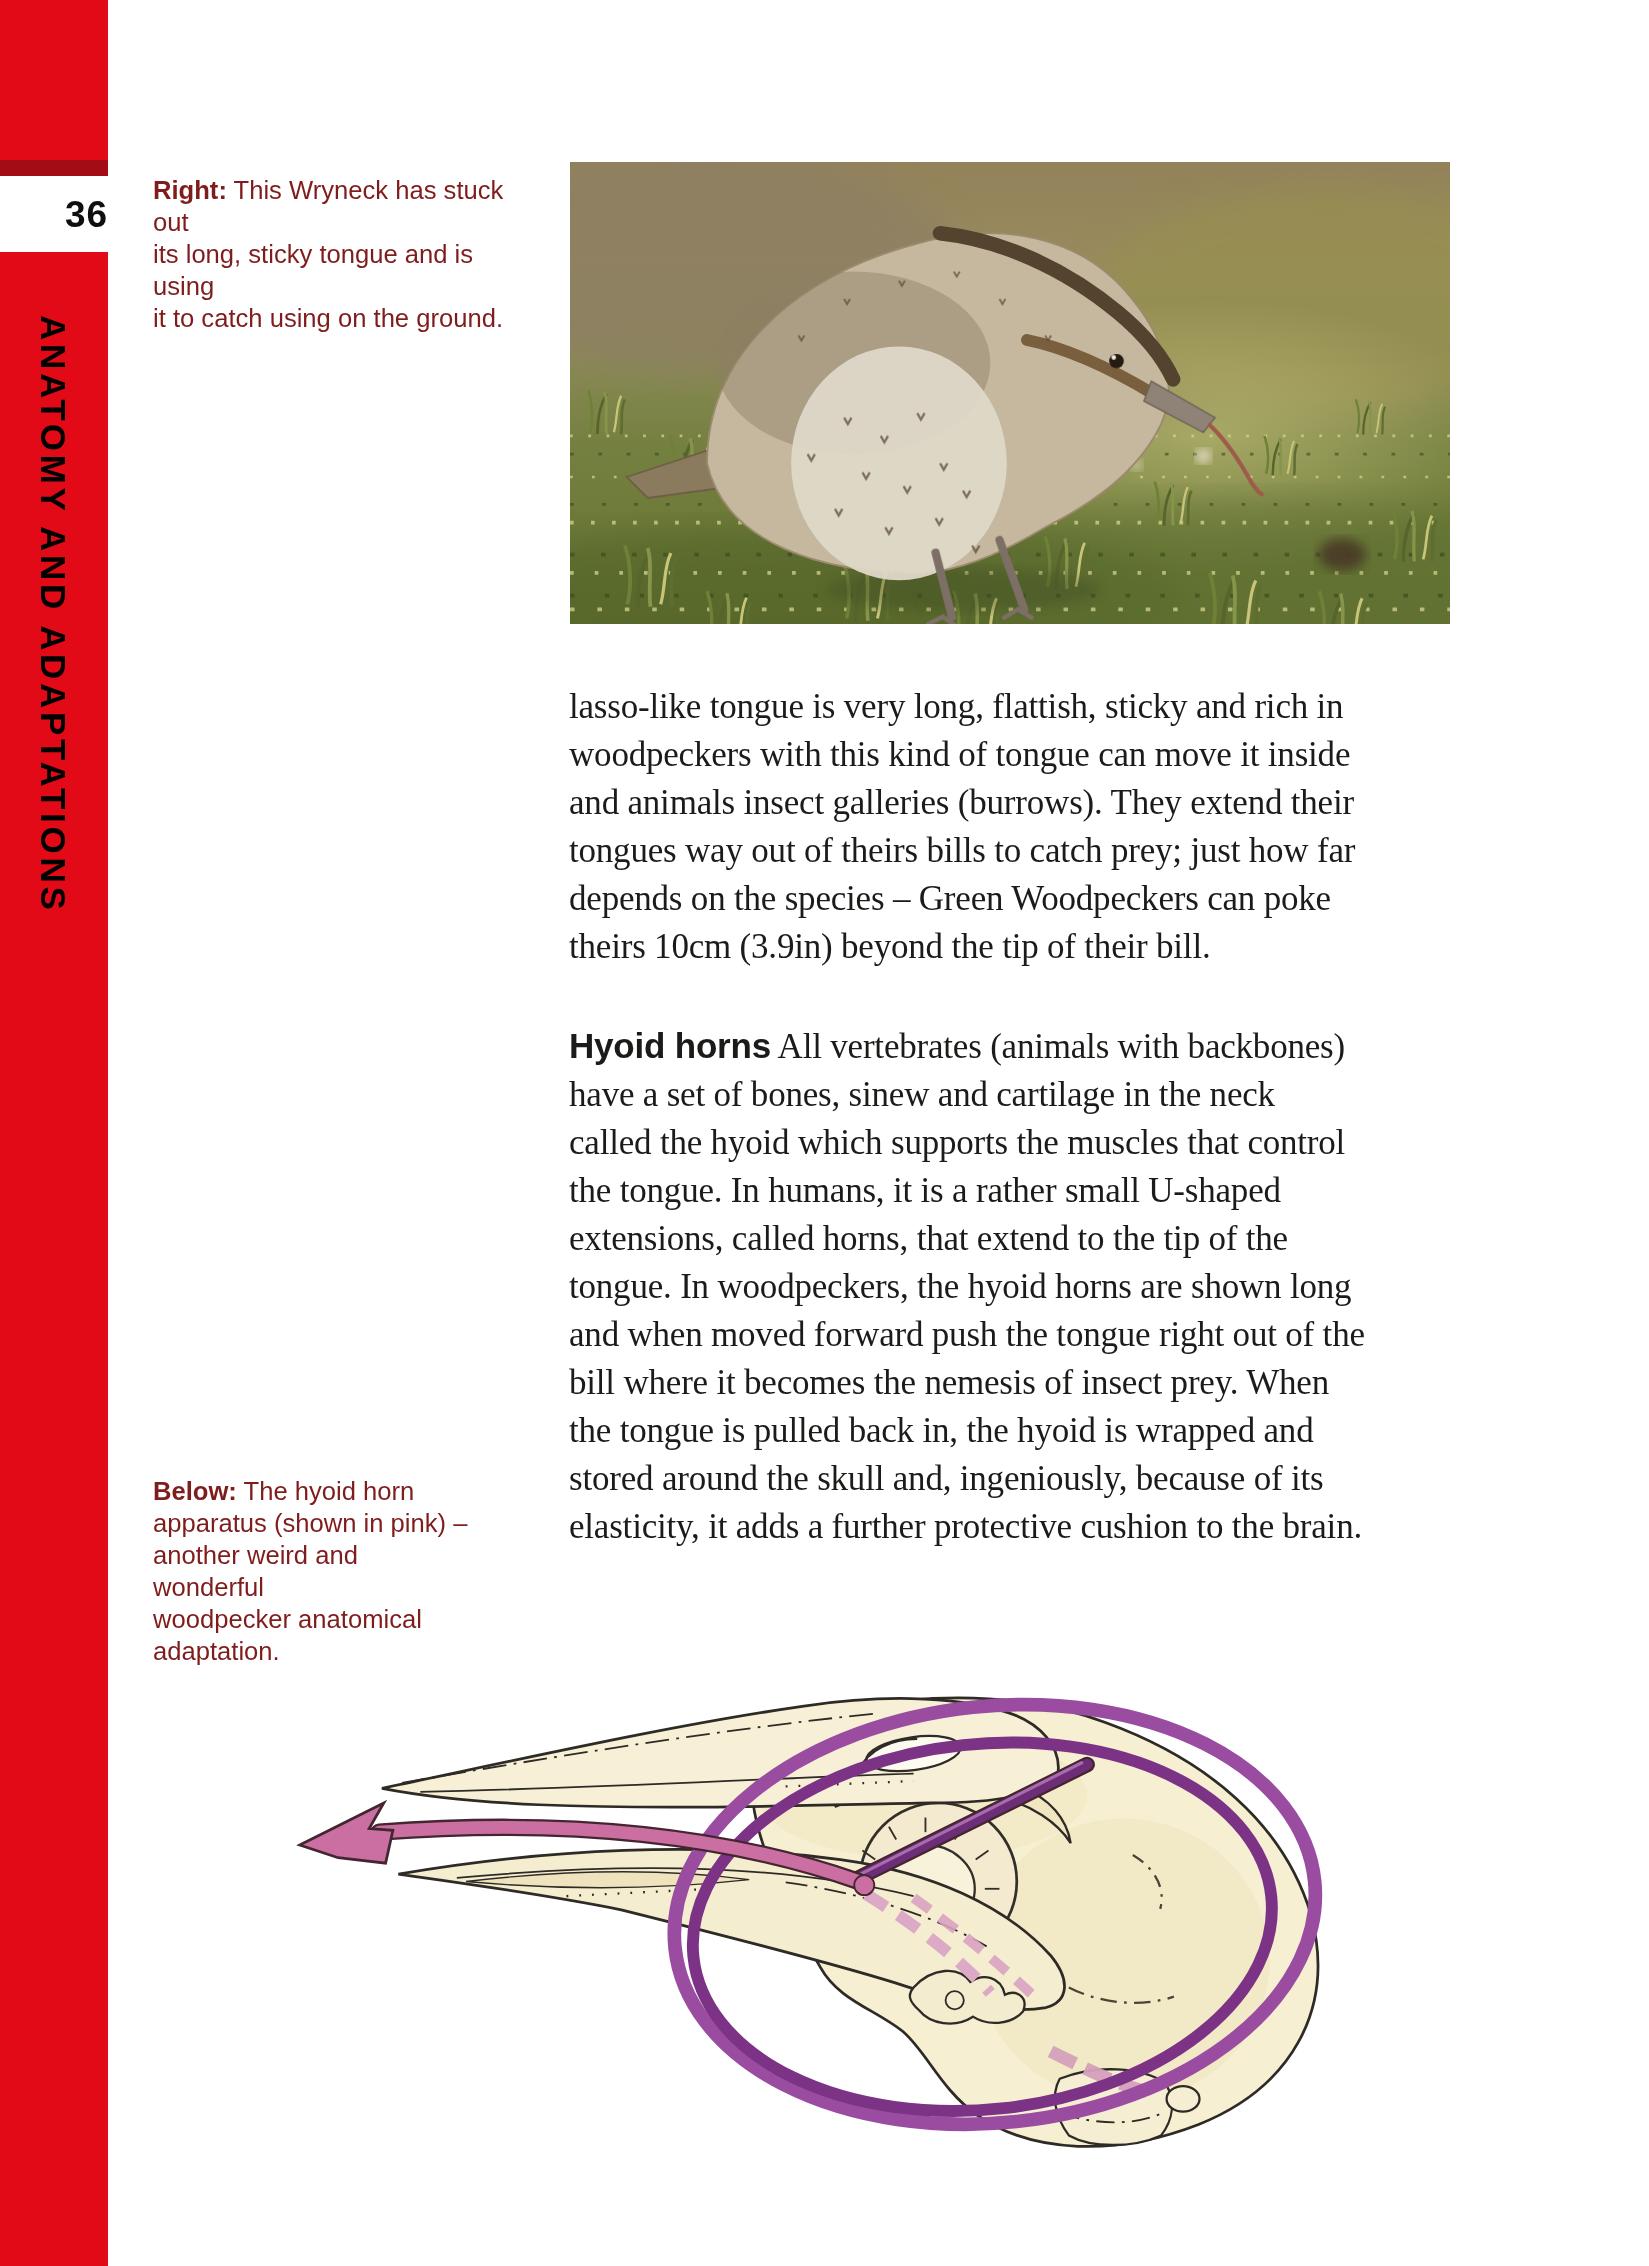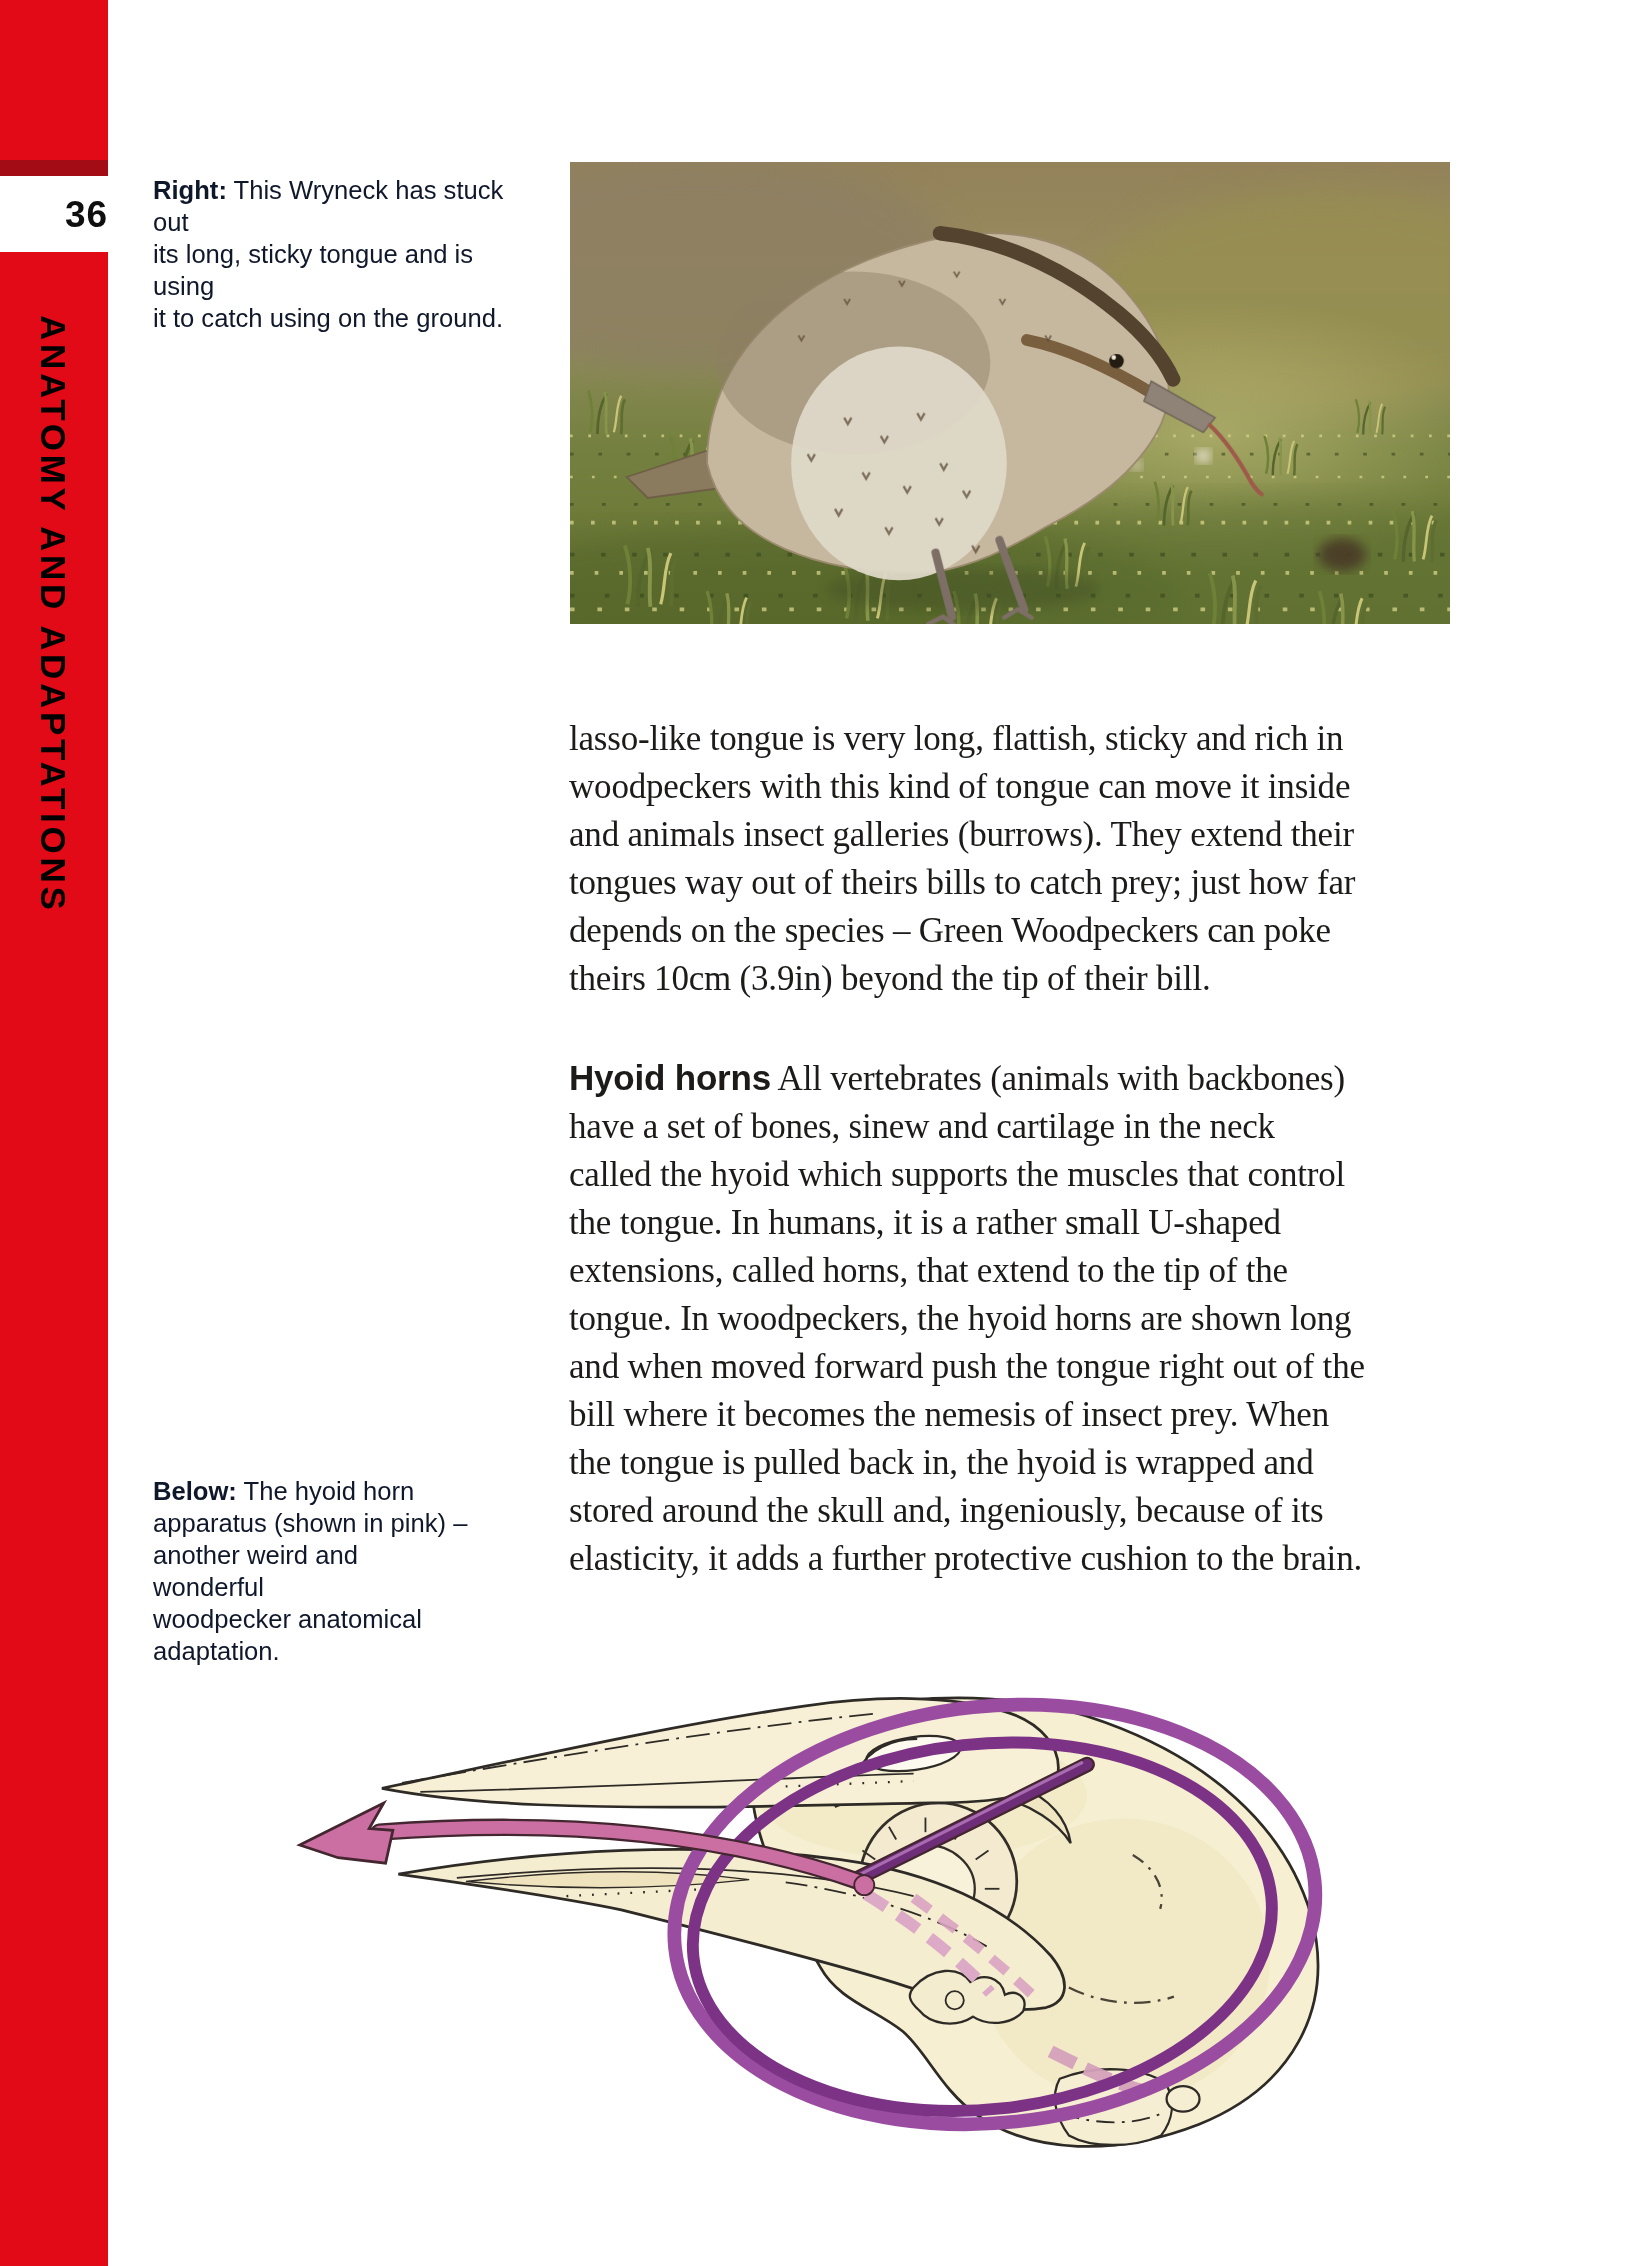--- a/index.html
+++ b/index.html
@@ -13,29 +13,29 @@
   .sidebar-gap{position:absolute;left:0;top:176px;width:108px;height:76px;background:#ffffff;}
   .page-number{
     position:absolute;left:0;top:194px;width:108px;text-align:right;
     font-weight:700;font-size:37px;color:#0f0f0f;letter-spacing:0.9px;
   }
   .vtitle{
     position:absolute;left:73px;top:315px;transform:rotate(90deg);transform-origin:0 0;
     white-space:nowrap;font-weight:700;font-size:35px;letter-spacing:3.7px;color:#000;
   }
   
-  .caption{position:absolute;font-size:25.6px;line-height:32px;color:#0f172a;}
+  .caption{position:absolute;font-size:25.6px;line-height:32px;color:#7f1d1d;}
   .caption b{font-weight:700;}
   .cap-right{left:153px;top:174px;width:375px;}
   .cap-below{left:153px;top:1475px;width:315px;}
   
   .bodycopy{
     position:absolute;left:569px;top:683px;width:900px;
     font-family:"Liberation Serif", serif;font-size:35px;line-height:48px;
-    color:#1c1b19;letter-spacing:-0.2px;margin-top:32px;
+    color:#1c1b19;letter-spacing:-0.2px;
   }
   .para + .para{margin-top:51px;}
   .para b{font-family:Liberation Sans, sans-serif;font-weight:700;}
   
   .photo{position:absolute;left:570px;top:162px;width:880px;height:462px;}
   .photo svg{display:block;width:100%;height:100%;}
   .skullfig{position:absolute;left:274px;top:1686px;width:1133px;height:475px;}
   .skullfig svg{display:block;width:100%;height:100%;}
 </style>
 </head>

